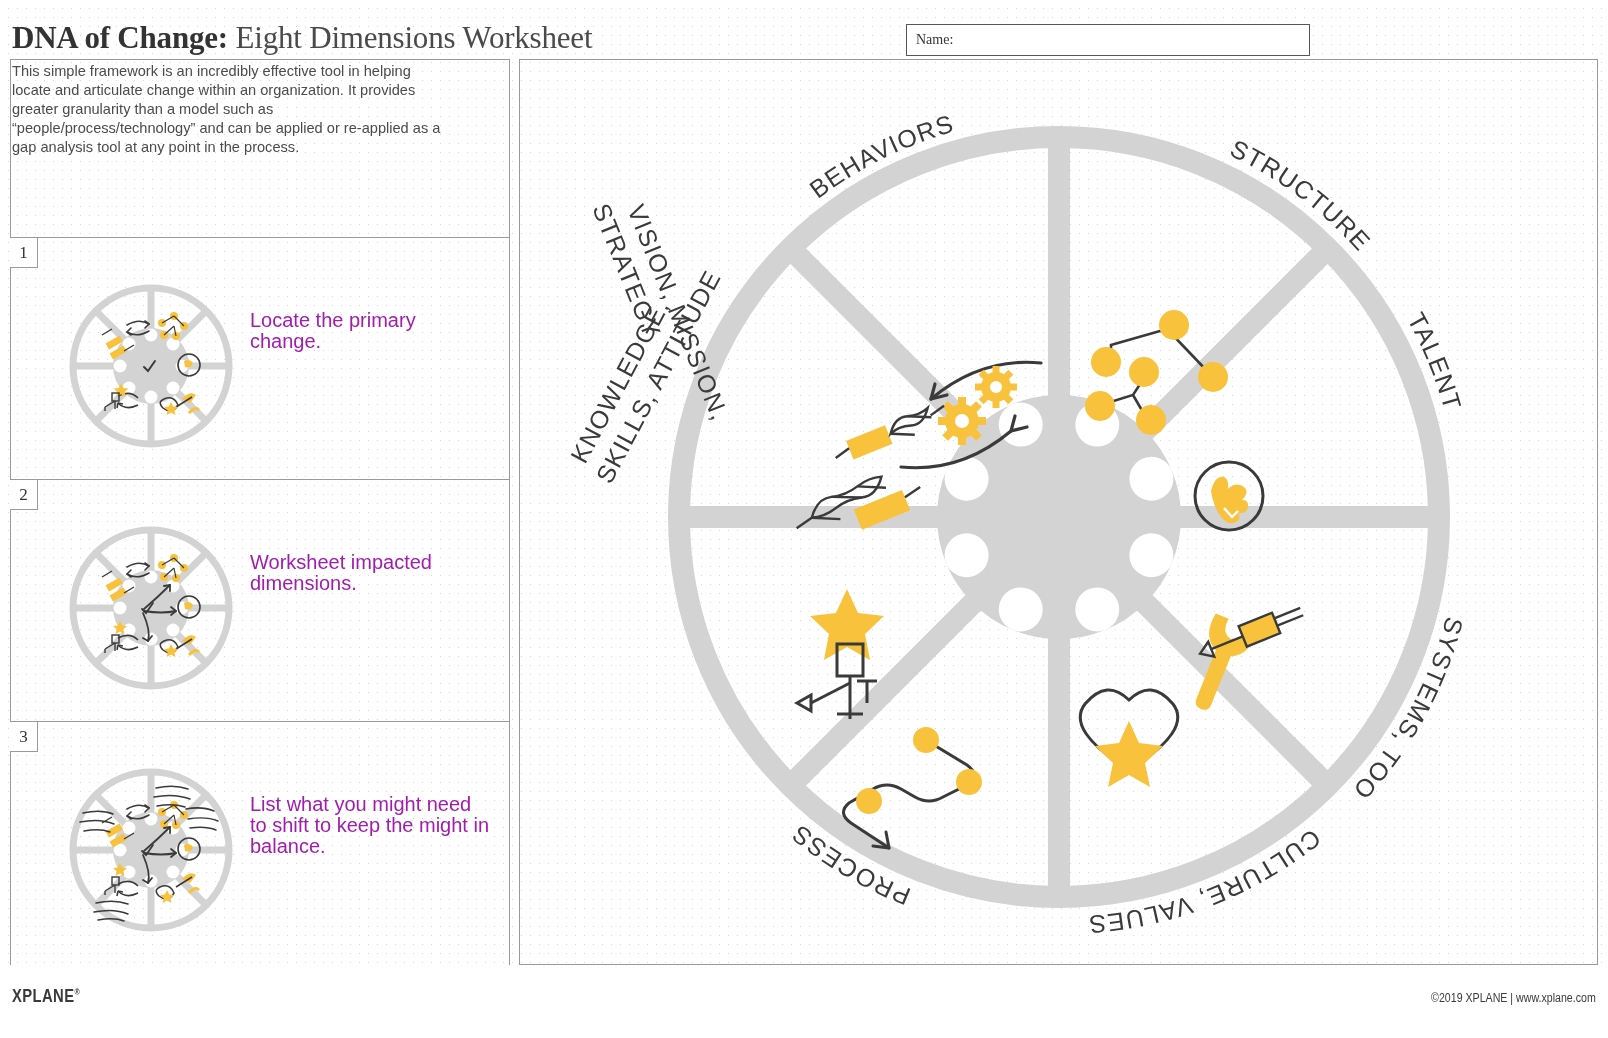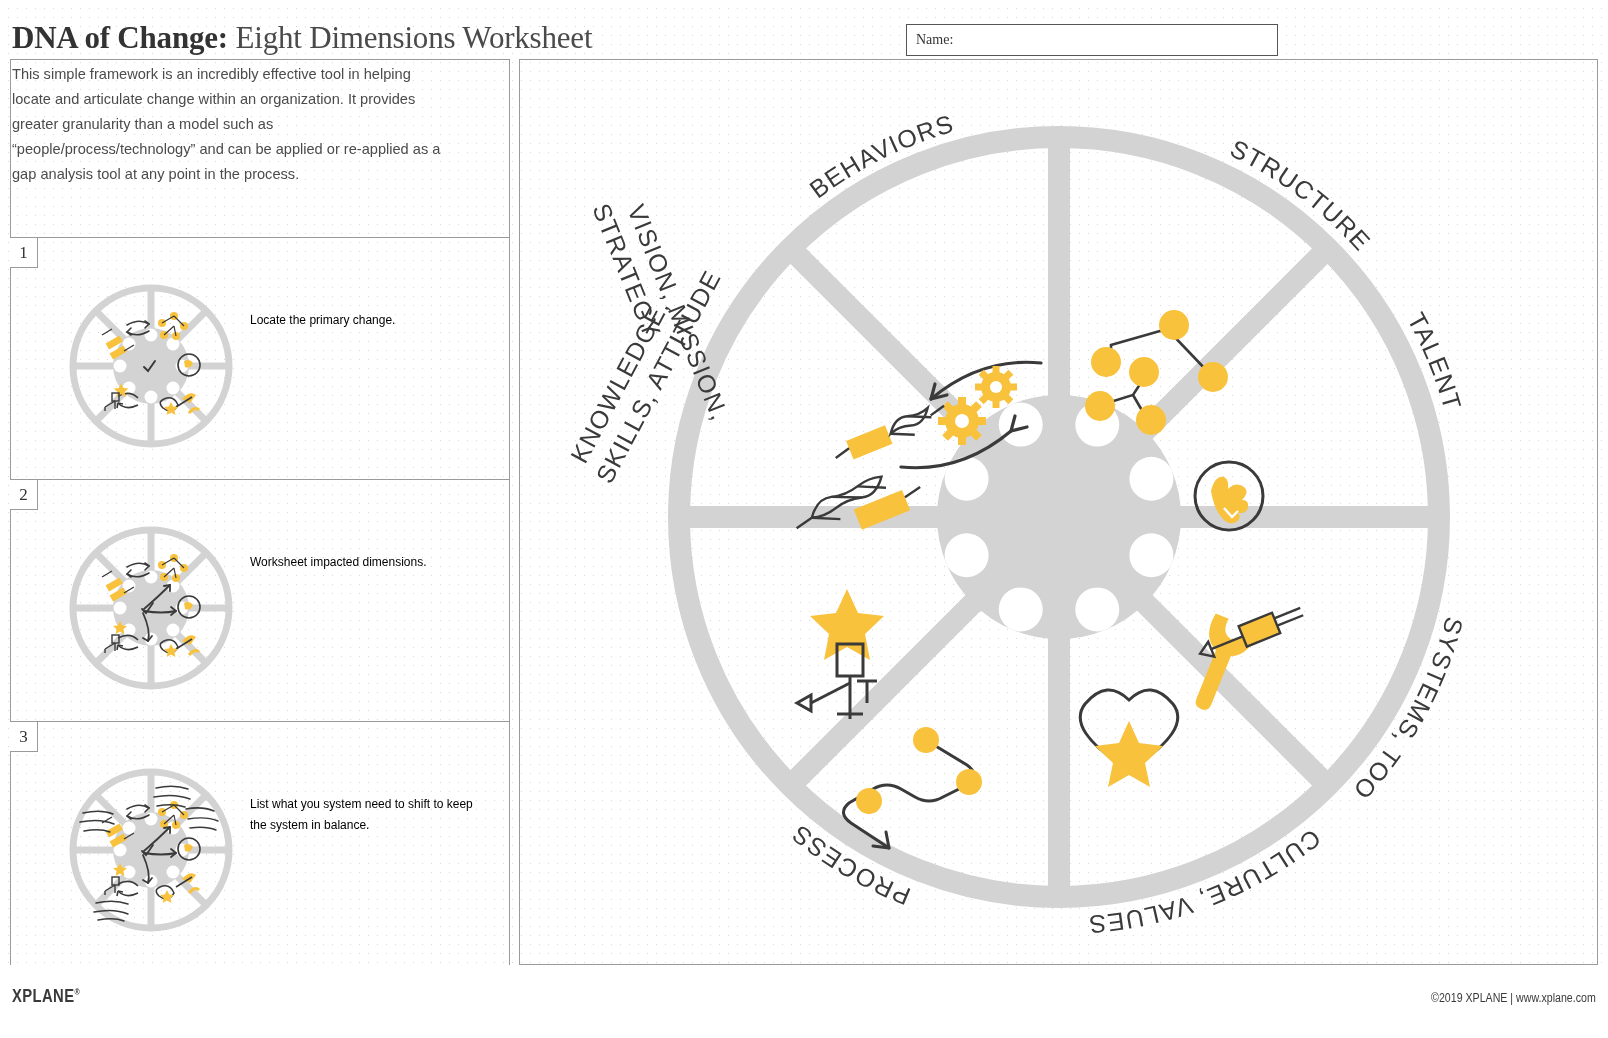--- a/index.html
+++ b/index.html
@@ -32,50 +32,50 @@
   .field{
     position:absolute;top:12px;height:32px;
     border:1.6px solid #555;background:#fff;
     box-sizing:border-box;
   }
   .field .lbl{
     position:absolute;left:9px;top:7px;
     font-family:"Liberation Serif", serif;
     font-size:14px;color:#333;
   }
-  #name-field{left:906px;width:372px;}
+  #name-field{left:906px;width:404px;}
   #date-field{left:1288px;width:308px;}
 
   
   .left-panel{
     position:absolute;left:10px;top:59px;width:500px;height:906px;
     border:1.5px solid #9a9a9a;border-bottom:none;box-sizing:border-box;
   }
   .intro{
     position:absolute;left:12px;top:62px;width:430px;
-    font-size:14.6px;line-height:25px;color:#4b4b4b;
+    font-size:14.6px;line-height:19px;color:#4b4b4b;
   }
   .steprow{
     position:absolute;left:10px;width:500px;
     border-top:1.5px solid #9a9a9a;box-sizing:border-box;
   }
   #step-1{top:237px;height:242px;}
   #step-2{top:479px;height:242px;}
   #step-3{top:721px;height:244px;}
   .stepnum{
     position:absolute;left:0px;top:0px;width:28px;height:30px;
     border-right:1.5px solid #9a9a9a;border-bottom:1.5px solid #9a9a9a;
     box-sizing:border-box;
     font-size:17px;line-height:29px;text-align:center;color:#333;
     font-family:"Liberation Serif", serif;
     background:#fff;
   }
   .steptext{
     position:absolute;left:240px;top:72px;width:240px;
-    font-size:12px;line-height:21px;color:#000000;
+    font-size:20px;line-height:21px;color:#a21caf;
   }
   .minwheel{position:absolute;left:48px;top:35px;width:186px;height:186px;}
 
   
   .right-panel{
     position:absolute;left:519px;top:59px;width:1079px;height:906px;
     border:1.5px solid #9a9a9a;box-sizing:border-box;
   }
   .wheel-wrap{position:absolute;left:519px;top:59px;width:1079px;height:906px;}
 
@@ -360,21 +360,21 @@
           <path d="M26 74 q16 -3 26 1"></path>
         <path d="M128 52 q16 -3 28 2"></path>
           <path d="M130 62 q18 -3 30 2"></path>
           <path d="M132 71 q16 -2 26 2"></path>
         <path d="M38 146 q18 -4 32 1"></path>
           <path d="M36 155 q20 -4 34 2"></path>
           <path d="M40 163 q16 -3 26 1"></path>
       </g>
     </svg>
   </div>
-  <div class="steptext">List what you system need to shift to keep the system in balance.</div>
+  <div class="steptext">List what you might need to shift to keep the might in balance.</div>
 </div>
 
 <div class="right-panel"></div>
 <div class="wheel-wrap">
 <svg viewBox="0 0 1079 906" width="1079" height="906">
   <defs>
 
     <path id="arcBehaviors" d="M 245 190 A 400 400 0 0 1 540 58" fill="none"></path>
     <path id="arcStructure" d="M 540 58 A 400 400 0 0 1 838 191" fill="none"></path>
     <path id="arcTalent" d="M 846 200 A 400 400 0 0 1 940 458" fill="none"></path>

